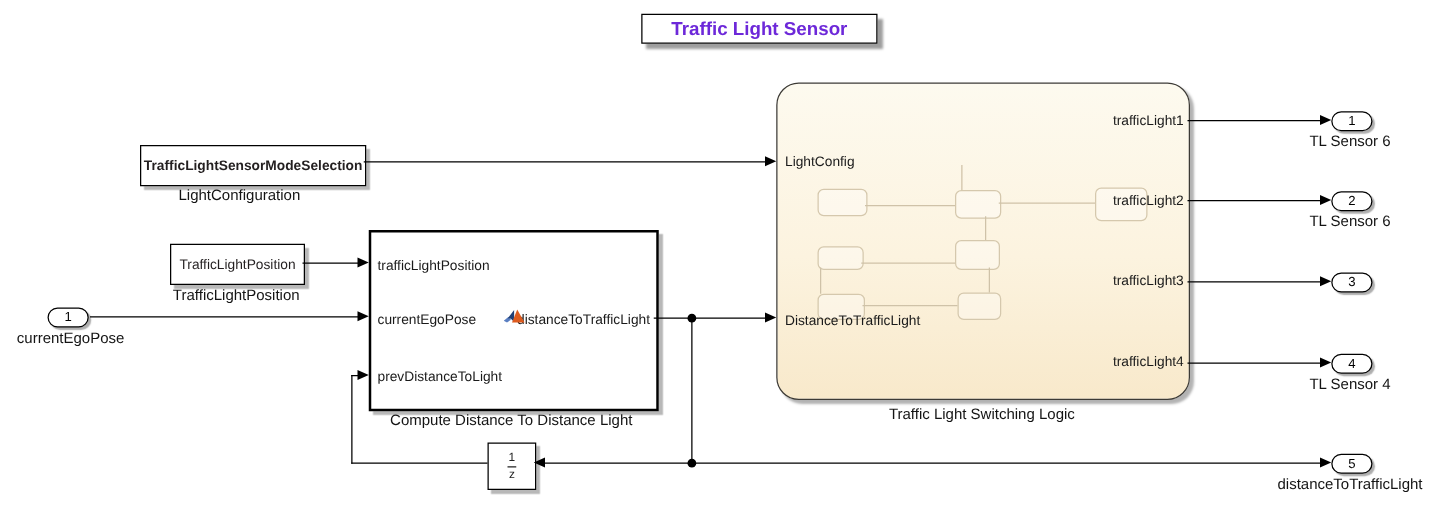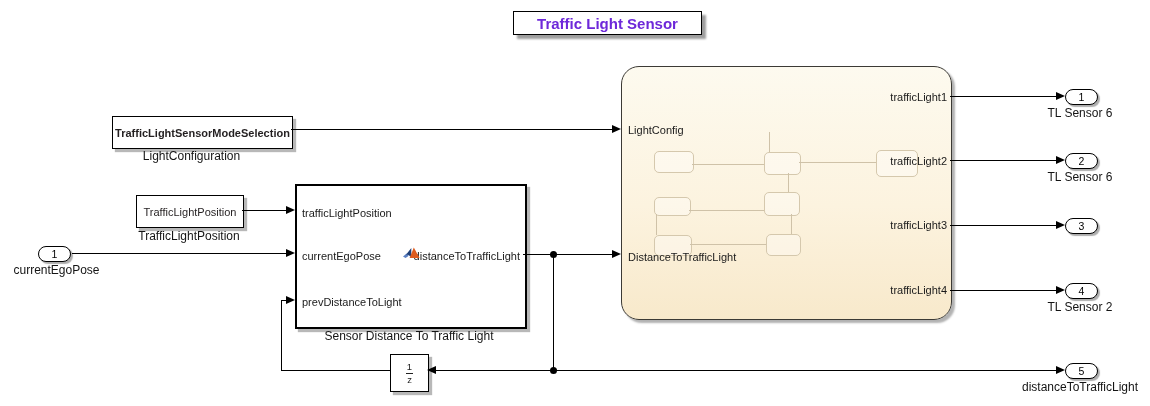--- a/index.html
+++ b/index.html
@@ -52,21 +52,21 @@
     <div class="plbl" style="position:absolute;left:5px;top:109px;">prevDistanceToLight</div>
     <div class="plbl" style="position:absolute;right:5px;top:63px;">distanceToTrafficLight</div>
     <span style="position:absolute;left:106px;top:60px;">
       <svg width="17" height="15" viewBox="0 0 17 15">
         <polygon points="0,10.5 3.6,7.6 5.8,9.8 2.6,12" fill="#5a7fc2"></polygon>
         <polygon points="3.2,8.6 8.3,2 8.3,11.6 5.7,8.9" fill="#1f3f77"></polygon>
         <polygon points="6.6,12 10.8,1.6 16.6,12" fill="#dd5b1f"></polygon>
       </svg>
     </span>
   </div>
-  <div class="cap" style="left:295px;top:329px;width:228px;">Sensor Distance To Traffic Light</div>
+  <div class="cap" style="left:295px;top:329px;width:228px;">Compute Distance To Distance Light</div>
 
   <div class="chart">
 
     <div class="tline" style="left:147px;top:65px;width:1px;height:20px;"></div>
     <div class="state" style="left:32px;top:84px;width:38px;height:20px;"></div>
     <div class="state" style="left:142px;top:85px;width:35px;height:21px;"></div>
     <div class="state" style="left:254px;top:83px;width:40px;height:25px;"></div>
     <div class="state" style="left:32px;top:130px;width:35px;height:17px;"></div>
     <div class="state" style="left:142px;top:125px;width:34px;height:22px;"></div>
     <div class="state" style="left:32px;top:168px;width:36px;height:19px;"></div>
@@ -79,36 +79,37 @@
     <div class="tline" style="left:169px;top:147px;width:1px;height:20px;"></div>
     <div class="tline" style="left:68px;top:177px;width:76px;height:1px;"></div>
 
     <div class="plbl" style="left:6px;top:56px;">LightConfig</div>
     <div class="plbl" style="left:6px;top:183px;">DistanceToTrafficLight</div>
     <div class="plbl" style="right:4px;top:23px;z-index:2;">trafficLight1</div>
     <div class="plbl" style="right:4px;top:87px;z-index:2;">trafficLight2</div>
     <div class="plbl" style="right:4px;top:151px;z-index:2;">trafficLight3</div>
     <div class="plbl" style="right:4px;top:216px;z-index:2;">trafficLight4</div>
   </div>
+  <div class="cap" style="left:621px;top:324px;width:329px;">Traffic Light Switching Logic</div>
 
   <div class="udelay">
     <div class="frac">
       <span>1</span>
       <span class="bar"></span>
       <span>z</span>
     </div>
   </div>
 
   <div class="oval" style="left:1065px;top:89px;">1</div>
   <div class="cap" style="left:1010px;top:106px;width:140px;">TL Sensor 6</div>
   <div class="oval" style="left:1065px;top:153px;">2</div>
   <div class="cap" style="left:1010px;top:170px;width:140px;">TL Sensor 6</div>
   <div class="oval" style="left:1065px;top:218px;">3</div>
   <div class="oval" style="left:1065px;top:283px;">4</div>
-  <div class="cap" style="left:1010px;top:300px;width:140px;">TL Sensor 2</div>
+  <div class="cap" style="left:1010px;top:300px;width:140px;">TL Sensor 4</div>
   <div class="oval" style="left:1065px;top:363px;">5</div>
   <div class="cap" style="left:1010px;top:380px;width:140px;">distanceToTrafficLight</div>
 
   <div class="wire" style="left:291px;top:129px;width:322px;height:1px;"></div>
   <div class="arrow-r" style="left:612px;top:125px;"></div>
 
   <div class="wire" style="left:242px;top:210px;width:45px;height:1px;"></div>
   <div class="arrow-r" style="left:286px;top:206px;"></div>
 
   <div class="wire" style="left:72px;top:253px;width:215px;height:1px;"></div>

